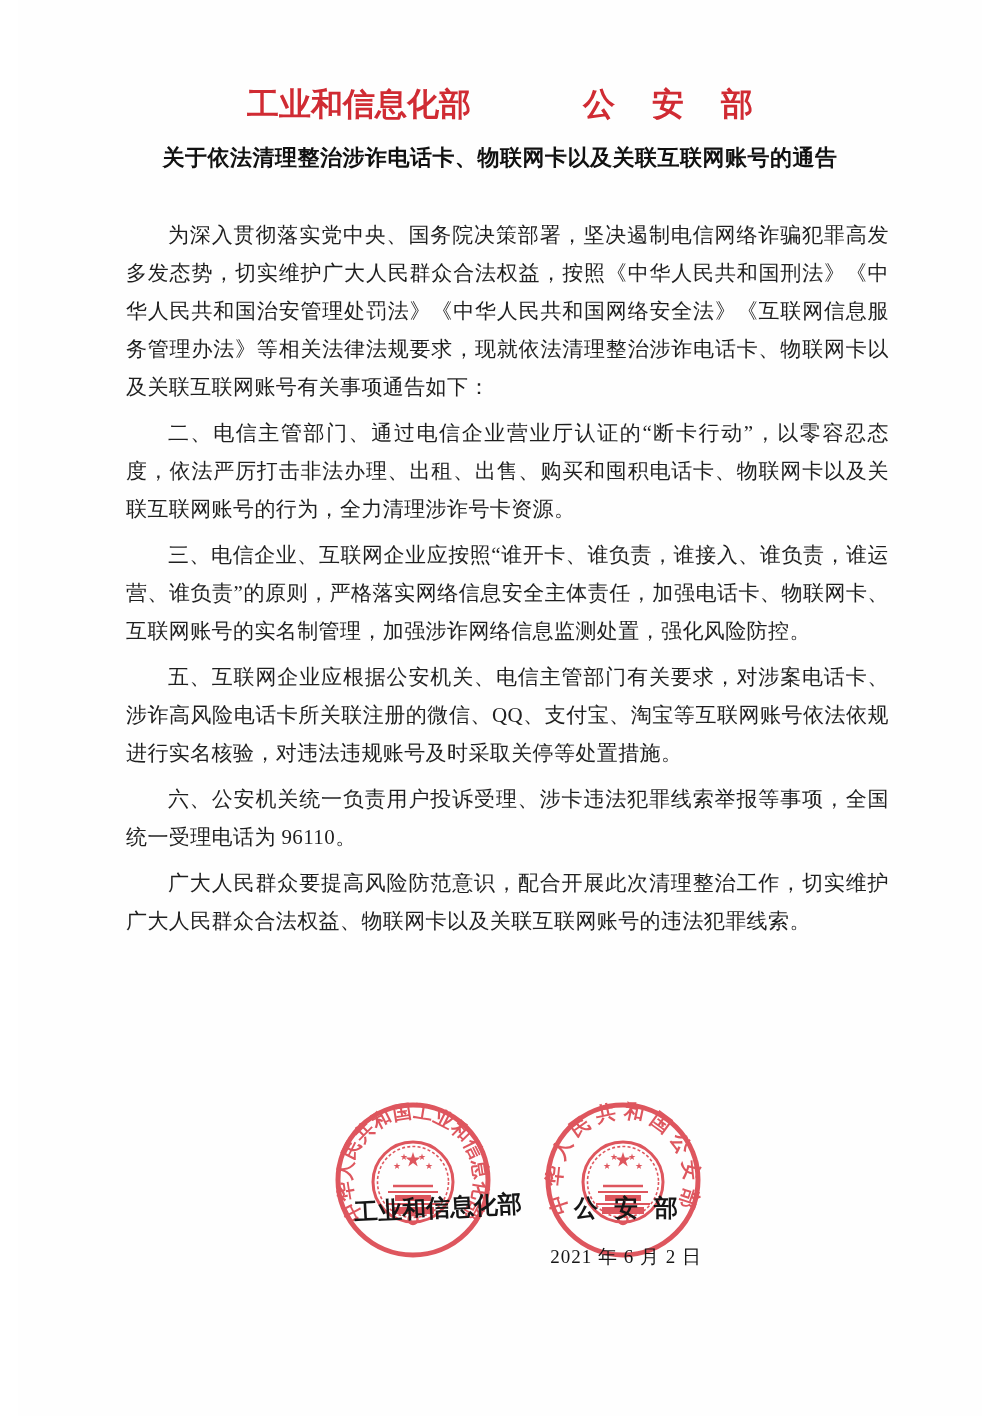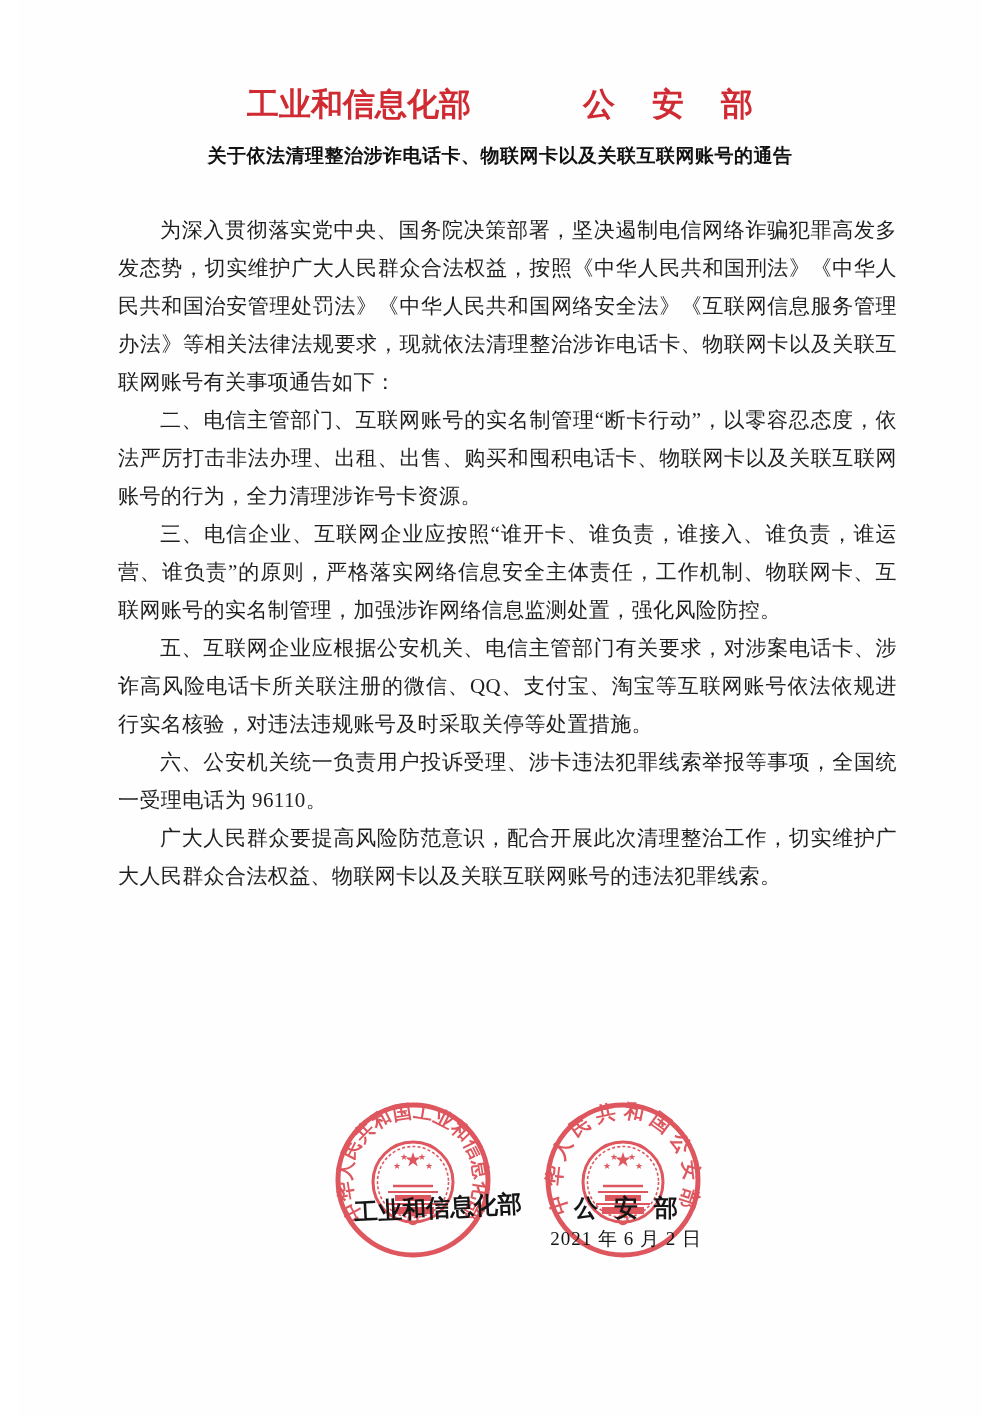--- a/index.html
+++ b/index.html
@@ -21,35 +21,35 @@
     color:#d02b33;
     font-weight:bold;
     font-size:32px;
     line-height:1.15;
   }
   .ministry{white-space:nowrap;}
   .ministry.spaced{letter-spacing:37px;margin-right:-37px;}
   .doc-title{
     margin:20px 60px 0 60px;
     text-align:center;
-    font-size:19px;
+    font-size:22px;
     font-weight:bold;
     color:#111;
     letter-spacing:0.5px;
     line-height:1.4;
   }
   .doc-body{
     margin:42px 85px 0 100px;
     font-size:21px;
     line-height:38px;
     text-align:justify;
     letter-spacing:0.4px;
   }
   .doc-body p{
-    margin:0;
+    margin:8px;
     text-indent:2em;
   }
   
   .seal{
     position:absolute;
     width:160px;height:160px;
   }
   .seal-left{left:315px;top:1100px;}
   .seal-right{left:525px;top:1100px;}
   .seal svg{display:block;opacity:0.93;}
@@ -66,21 +66,21 @@
     font-size:24px;
     font-weight:bold;
     text-align:center;
     white-space:nowrap;
     z-index:3;
   }
   .seal-left .seal-overlay{left:12px;width:186px;transform:rotate(-3deg);}
   .seal-right .seal-overlay{left:8px;width:150px;letter-spacing:16px;text-indent:16px;}
   .seal-date{
     position:absolute;
-    top:126px;left:-8px;width:182px;
+    top:144px;left:-8px;width:182px;
     color:#151515;
     font-size:19px;
     text-align:center;
     white-space:nowrap;
     z-index:3;
     letter-spacing:1px;
   }
 </style>
 </head>
 <body>
@@ -89,22 +89,22 @@
 
   <div class="gov-header">
     <span class="ministry">工业和信息化部</span>
     <span class="ministry spaced">公安部</span>
   </div>
 
   <h1 class="doc-title">关于依法清理整治涉诈电话卡、物联网卡以及关联互联网账号的通告</h1>
 
   <main class="doc-body">
     <p>为深入贯彻落实党中央、国务院决策部署，坚决遏制电信网络诈骗犯罪高发多发态势，切实维护广大人民群众合法权益，按照《中华人民共和国刑法》《中华人民共和国治安管理处罚法》《中华人民共和国网络安全法》《互联网信息服务管理办法》等相关法律法规要求，现就依法清理整治涉诈电话卡、物联网卡以及关联互联网账号有关事项通告如下：</p>
-    <p>二、电信主管部门、互联网账号的实名制管理“断卡行动”，以零容忍态度，依法严厉打击非法办理、出租、出售、购买和囤积电话卡、物联网卡以及关联互联网账号的行为，全力清理涉诈号卡资源。</p>
-    <p>三、电信企业、互联网企业应按照“谁开卡、谁负责，谁接入、谁负责，谁运营、谁负责”的原则，严格落实网络信息安全主体责任，工作机制、物联网卡、互联网账号的实名制管理，加强涉诈网络信息监测处置，强化风险防控。</p>
+    <p>二、电信主管部门、通过电信企业营业厅认证的“断卡行动”，以零容忍态度，依法严厉打击非法办理、出租、出售、购买和囤积电话卡、物联网卡以及关联互联网账号的行为，全力清理涉诈号卡资源。</p>
+    <p>三、电信企业、互联网企业应按照“谁开卡、谁负责，谁接入、谁负责，谁运营、谁负责”的原则，严格落实网络信息安全主体责任，加强电话卡、物联网卡、互联网账号的实名制管理，加强涉诈网络信息监测处置，强化风险防控。</p>
     <p>五、互联网企业应根据公安机关、电信主管部门有关要求，对涉案电话卡、涉诈高风险电话卡所关联注册的微信、QQ、支付宝、淘宝等互联网账号依法依规进行实名核验，对违法违规账号及时采取关停等处置措施。</p>
     <p>六、公安机关统一负责用户投诉受理、涉卡违法犯罪线索举报等事项，全国统一受理电话为 96110。</p>
     <p>广大人民群众要提高风险防范意识，配合开展此次清理整治工作，切实维护广大人民群众合法权益、物联网卡以及关联互联网账号的违法犯罪线索。</p>
   </main>
 
   <div class="seal seal-left">
     <svg viewBox="0 0 160 160" width="160" height="160">
       <circle class="rim" cx="80" cy="80" r="75"></circle>
       <path id="arcL" d="M 29.2,115.6 A 62,62 0 1 1 130.8,115.6" fill="none"></path>
       <text class="rim-text rim-text-left" text-anchor="middle">

